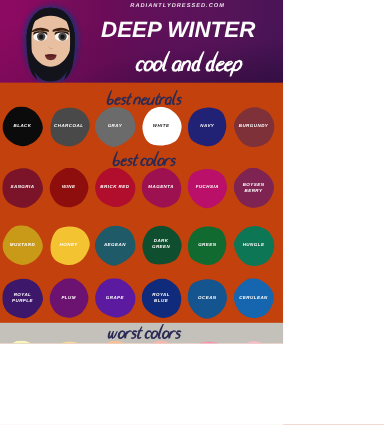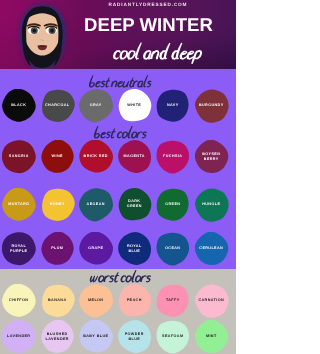--- a/index.html
+++ b/index.html
@@ -1,19 +1,19 @@
 <!DOCTYPE html>
 <html><head>
 <meta charset="utf-8">
 <title>Deep Winter Color Palette</title>
 <style>
   html,body{margin:0;padding:0;background:#fff;}
   body{width:236px;height:354px;overflow:hidden;
        font-family:"Liberation Sans",sans-serif;-webkit-font-smoothing:antialiased;text-rendering:geometricPrecision;}
-  .page{position:relative;-webkit-font-smoothing:antialiased;width:236px;height:354px;overflow:hidden;background:#8b5cf6;}
+  .page{position:relative;-webkit-font-smoothing:antialiased;width:236px;height:286px;overflow:hidden;background:#c2410c;font-style:italic;}
 
   
   .header{position:absolute;left:0;top:0;width:236px;height:69px;overflow:hidden;}
   .hdr-bg{position:absolute;inset:0;
     background:
       radial-gradient(140% 120% at 100% 120%, rgba(24,8,44,0.52) 0%, rgba(24,8,44,0.0) 58%),
       linear-gradient(180deg, rgba(30,8,48,0.0) 0%, rgba(30,8,48,0.0) 25%, rgba(30,8,48,0.14) 100%),
       linear-gradient(92deg,#8e0a62 0%,#8a0a61 8%,#780d5b 22%,#6c0c58 36%,#611059 52%,#5c125a 66%,#561458 80%,#4d1457 92%,#481456 100%);}
   .avatar{position:absolute;left:0;top:0;}
   .hdr-site{position:absolute;left:60px;top:1px;width:176px;text-align:center;

